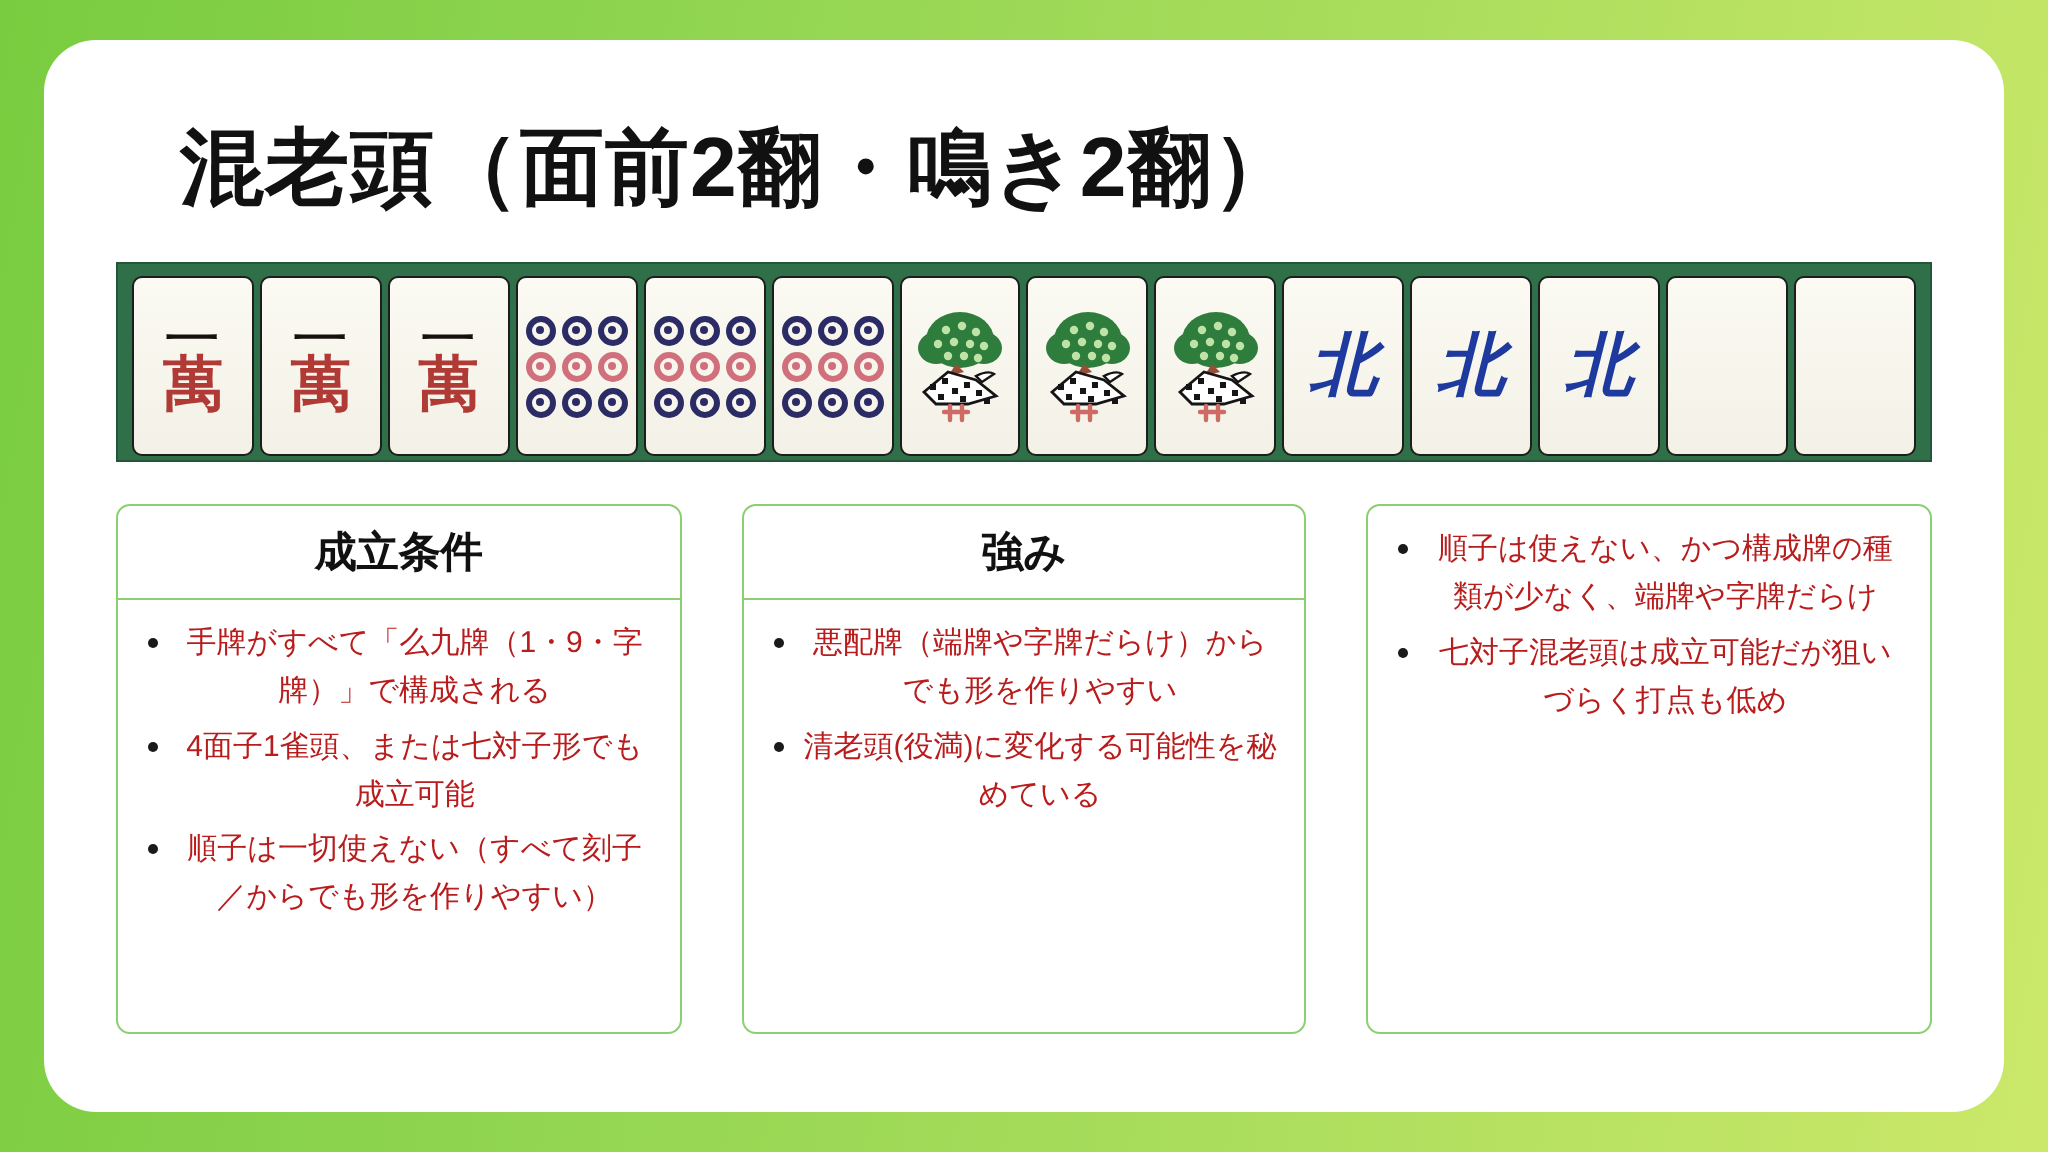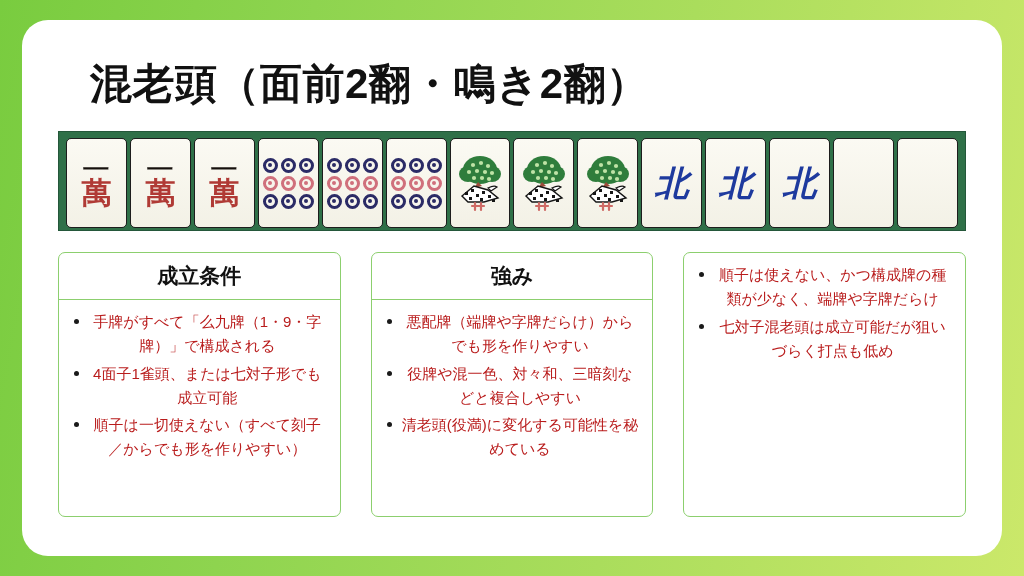--- a/index.html
+++ b/index.html
@@ -275,21 +275,20 @@
           <li>順子は一切使えない（すべて刻子／からでも形を作りやすい）</li>
         </ul>
       </div>
     </div>
 
     <div class="card">
       <div class="card-head">強み</div>
       <div class="card-body">
         <ul class="bullets">
           <li>悪配牌（端牌や字牌だらけ）からでも形を作りやすい</li>
-          <li>役牌や混一色、対々和、三暗刻などと複合しやすい</li>
           <li>清老頭(役満)に変化する可能性を秘めている</li>
         </ul>
       </div>
     </div>
 
     <div class="card">
       <div class="card-body">
         <ul class="bullets">
           <li>順子は使えない、かつ構成牌の種類が少なく、端牌や字牌だらけ</li>
           <li>七対子混老頭は成立可能だが狙いづらく打点も低め</li>

